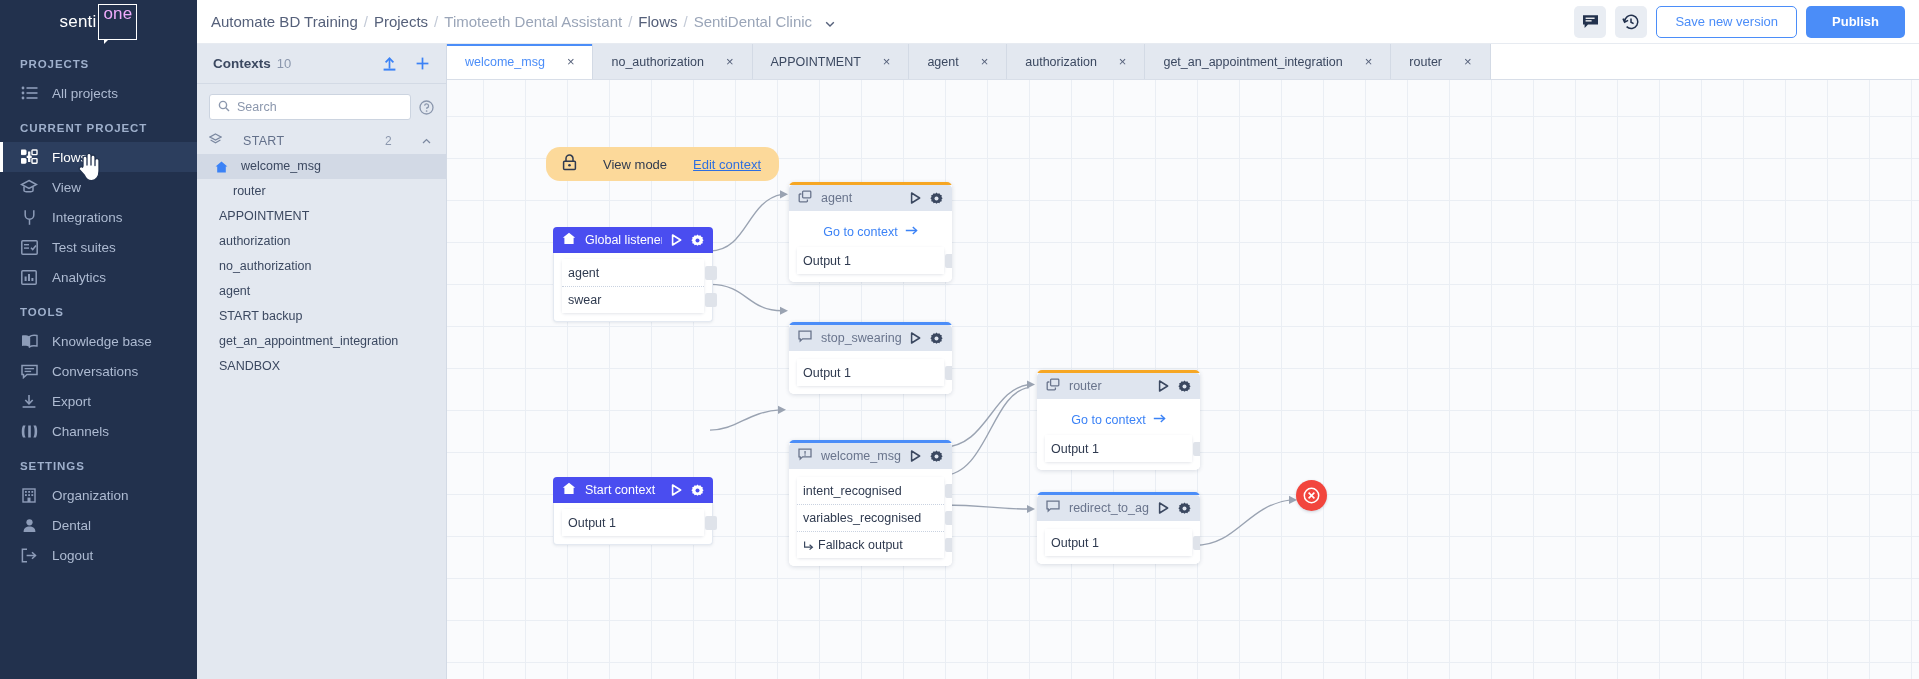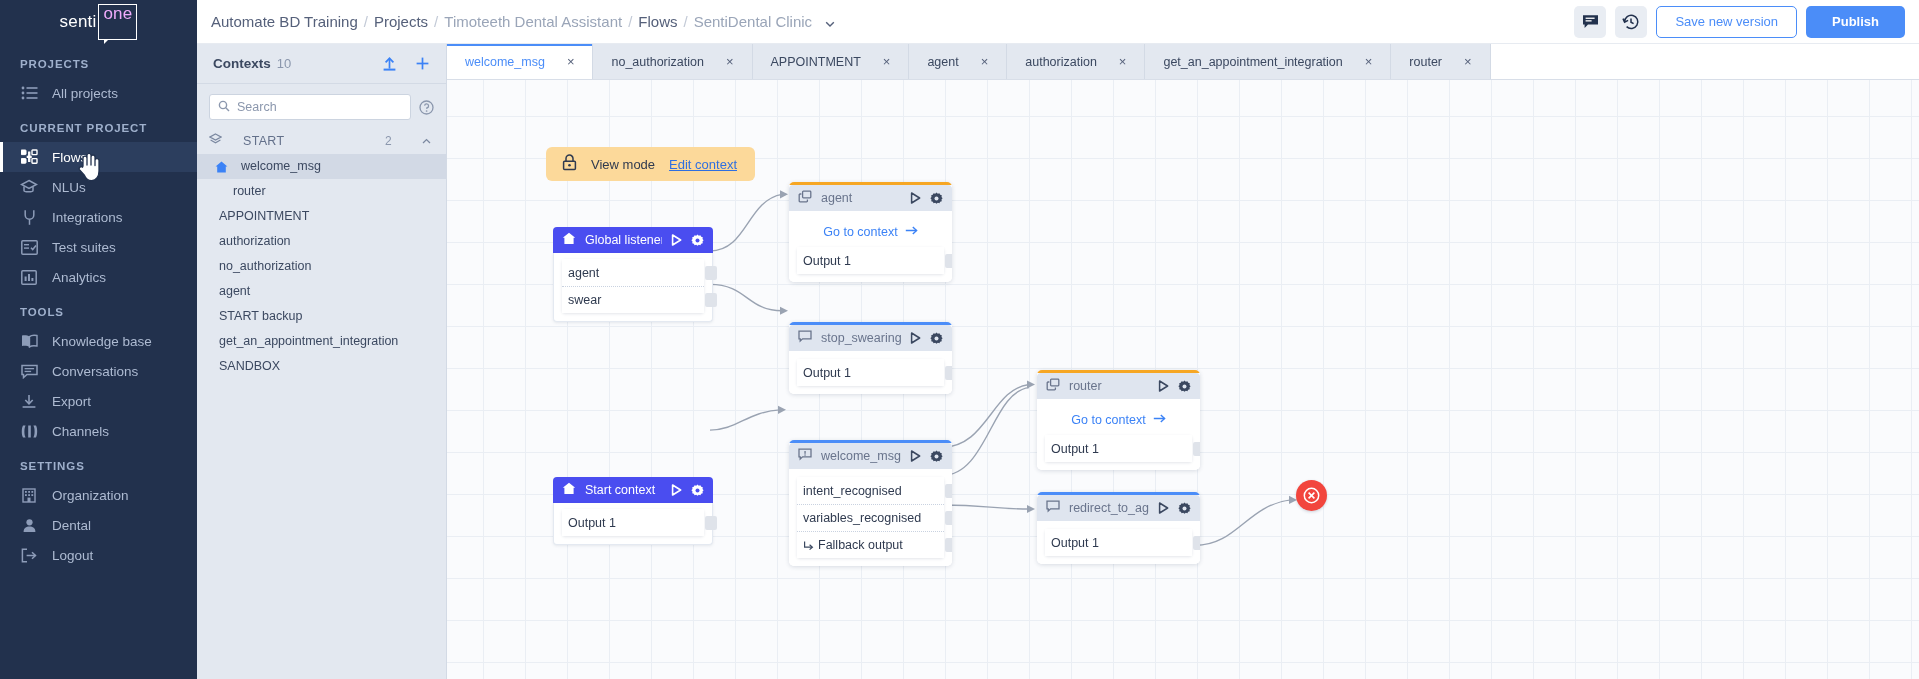--- a/index.html
+++ b/index.html
@@ -136,22 +136,22 @@
     background-color:#fafbfd;
     background-image:
       linear-gradient(to right, #eaeef4 1px, transparent 1px),
       linear-gradient(to bottom, #eaeef4 1px, transparent 1px);
     background-size: 42px 42px;
     background-position: -6px -6px;
   }
   .edges { position:absolute; inset:0; width:100%; height:100%; pointer-events:none; }
 
   .viewmode {
-    position:absolute; left:99px; top:67px; height:34px; background:#fcd99a; border-radius:6px;
-    display:flex; align-items:center; gap:14px; padding:0 18px 0 16px; z-index:5;
+    position:absolute; left:99px; top:67px; height:34px; background:#fcd99a; border-radius:14px;
+    display:flex; align-items:center; gap:26px; padding:0 18px 0 16px; z-index:5;
   }
   .viewmode .vm-lbl { font-size:13px; color:#2f3a4f; }
   .viewmode .vm-link { font-size:13px; color:#2f6fe0; text-decoration:underline; cursor:pointer; }
 
   
   .node { position:absolute; z-index:3; }
   .node .hdr {
     display:flex; align-items:center; gap:9px; height:26px; padding:0 9px;
     font-size:12.5px; border-radius:4px 4px 0 0;
   }
@@ -237,21 +237,21 @@
       <span>Flows</span>
     </div>
 
     <div class="nav-item">
       <span class="ico">
         <svg width="18" height="16" viewBox="0 0 18 16">
             <path d="M9 1.5 L16.5 5.5 L9 9.5 L1.5 5.5 Z" fill="none" stroke="#8d9cb8" stroke-width="1.5"></path>
             <path d="M4 7.5 V11.5 C4 13.2 13 13.2 13 11.5 V7.5" fill="none" stroke="#8d9cb8" stroke-width="1.5"></path>
           </svg>
       </span>
-      <span>NLUs</span>
+      <span>View</span>
     </div>
 
     <div class="nav-item">
       <span class="ico">
         <svg width="13" height="17" viewBox="0 0 13 17">
             <g stroke="#8d9cb8" stroke-width="1.5" fill="none">
               <path d="M2.2 1.2 V6 a4.3 4.3 0 0 0 8.6 0 V1.2"></path>
               <path d="M6.5 10.3 V15.8"></path>
             </g>
           </svg>

